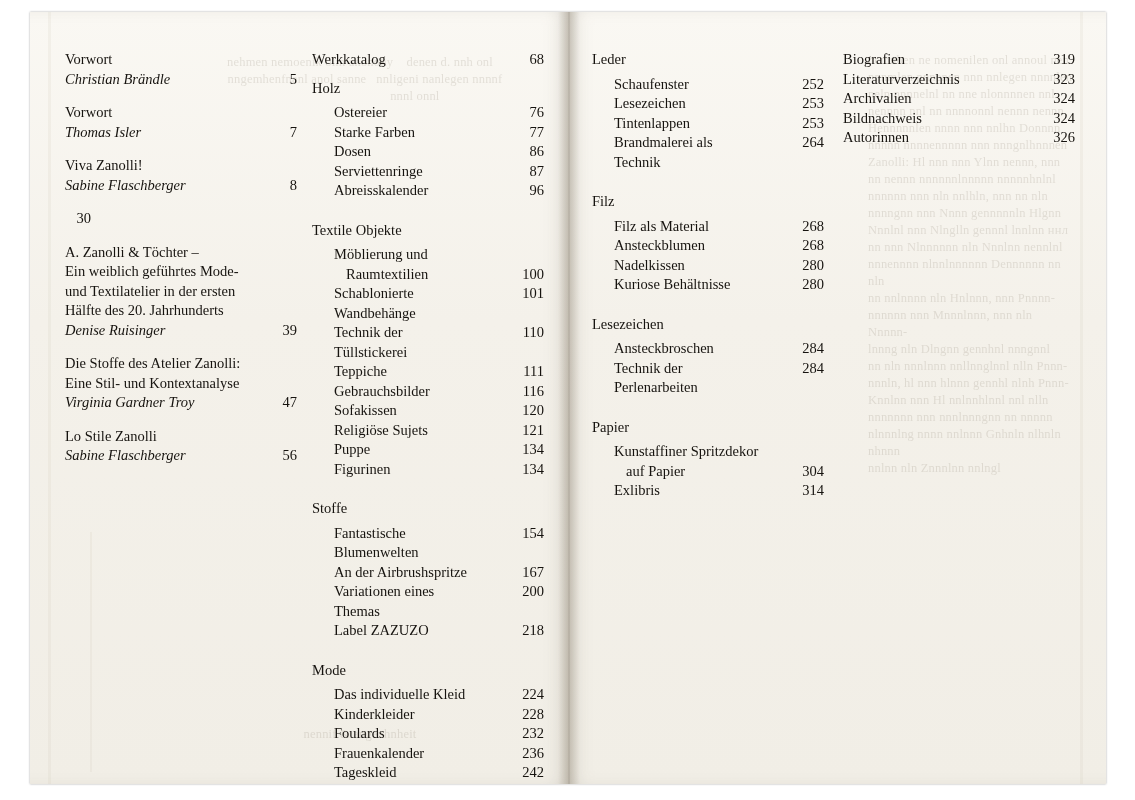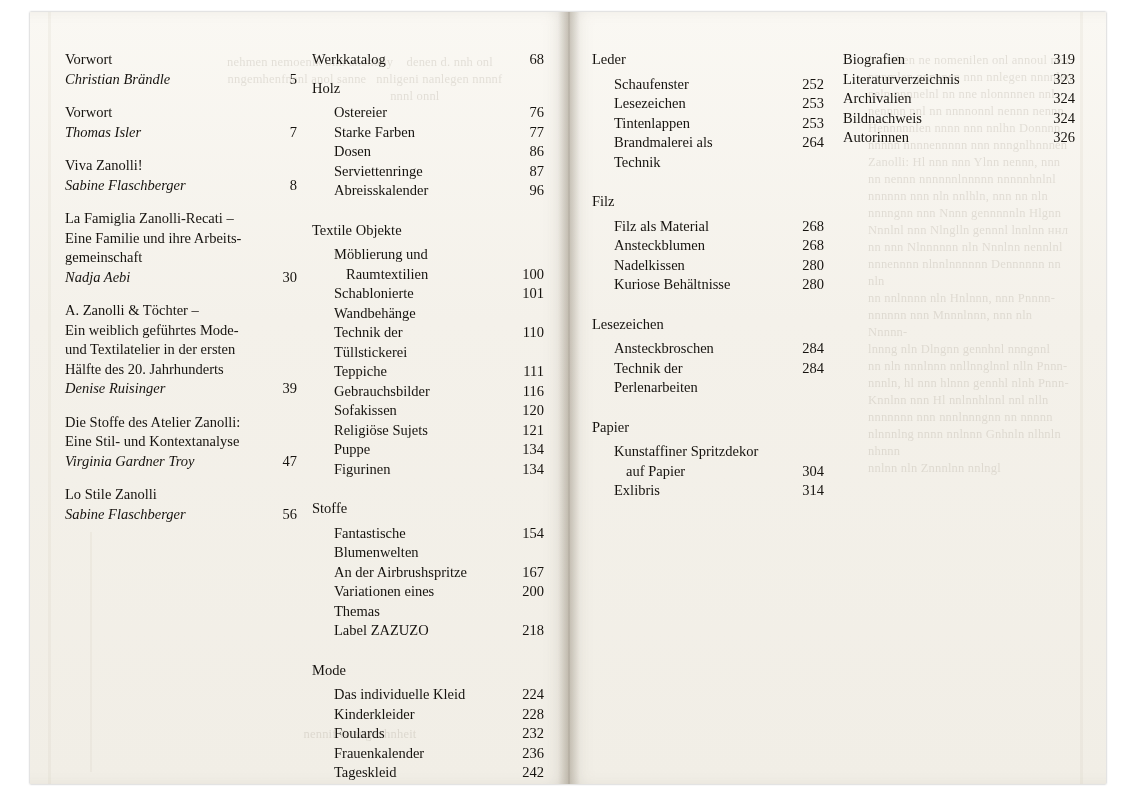--- a/index.html
+++ b/index.html
@@ -191,26 +191,20 @@
               <div class="heading">Viva Zanolli!</div>
               <div class="author">Sabine Flaschberger</div>
             </div>
             <div class="pg">8</div>
           </div>
         </div>
         <div class="gap-m"></div>
 
         <div class="block">
           <div class="front-entry">
-            <div class="left">
-              <div class="heading">La Famiglia Zanolli-Recati –</div>
-              <div class="heading">Eine Familie und ihre Arbeits-</div>
-              <div class="heading">gemeinschaft</div>
-              <div class="author">Nadja Aebi</div>
-            </div>
             <div class="pg">30</div>
           </div>
         </div>
         <div class="gap-m"></div>
 
         <div class="block">
           <div class="front-entry">
             <div class="left">
               <div class="heading">A. Zanolli &amp; Töchter –</div>
               <div class="heading">Ein weiblich geführtes Mode-</div>

